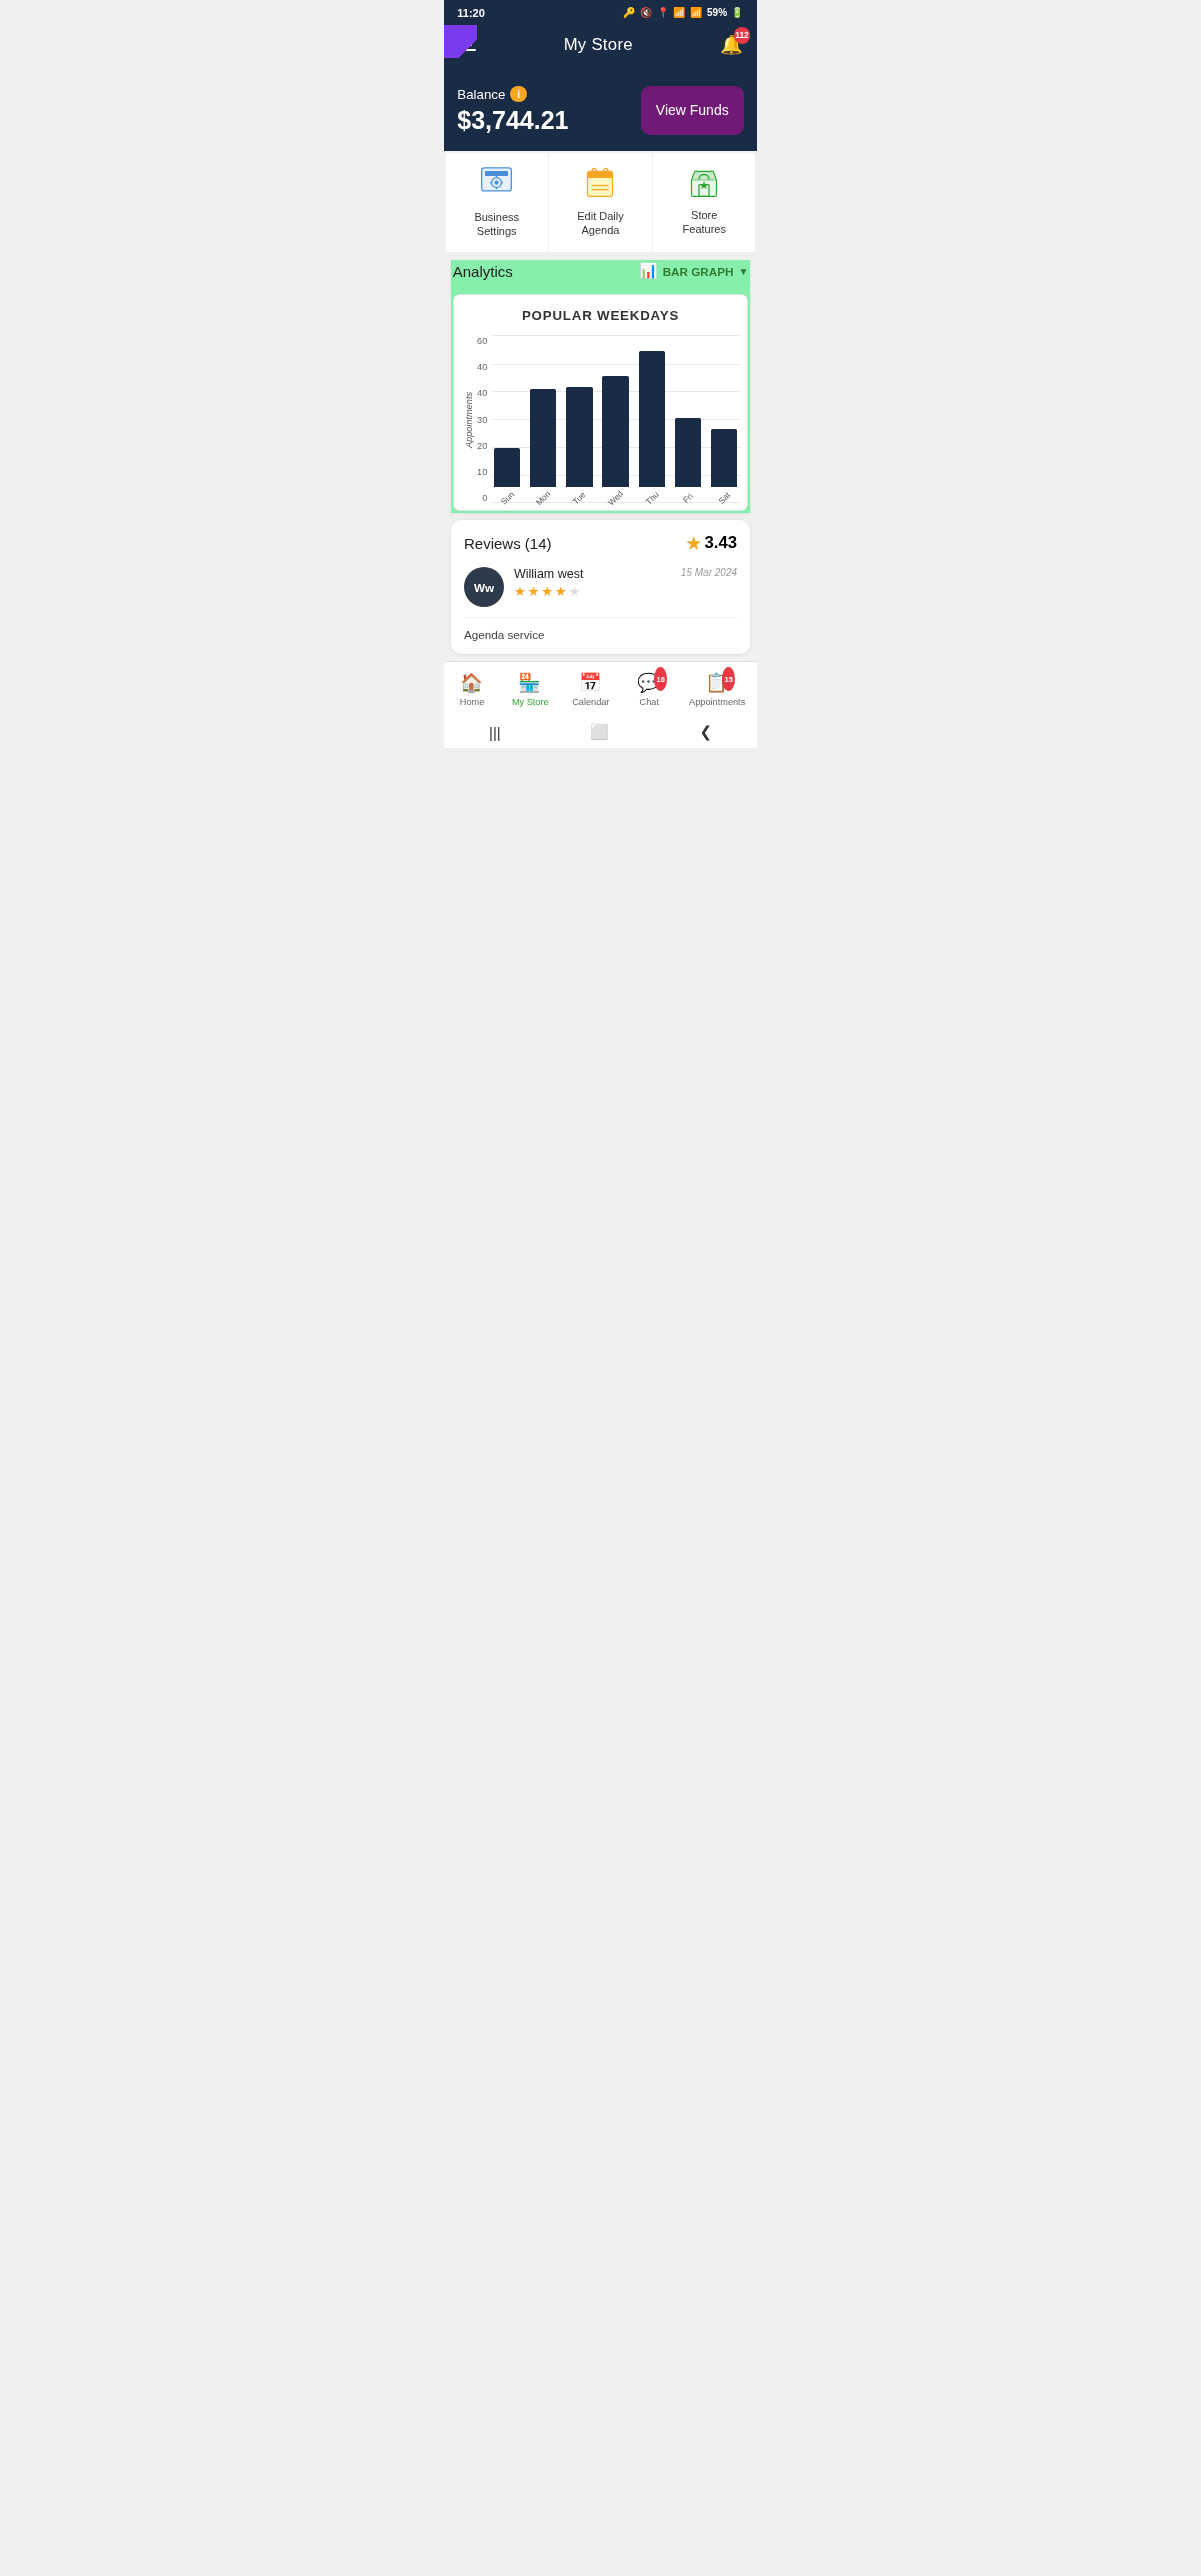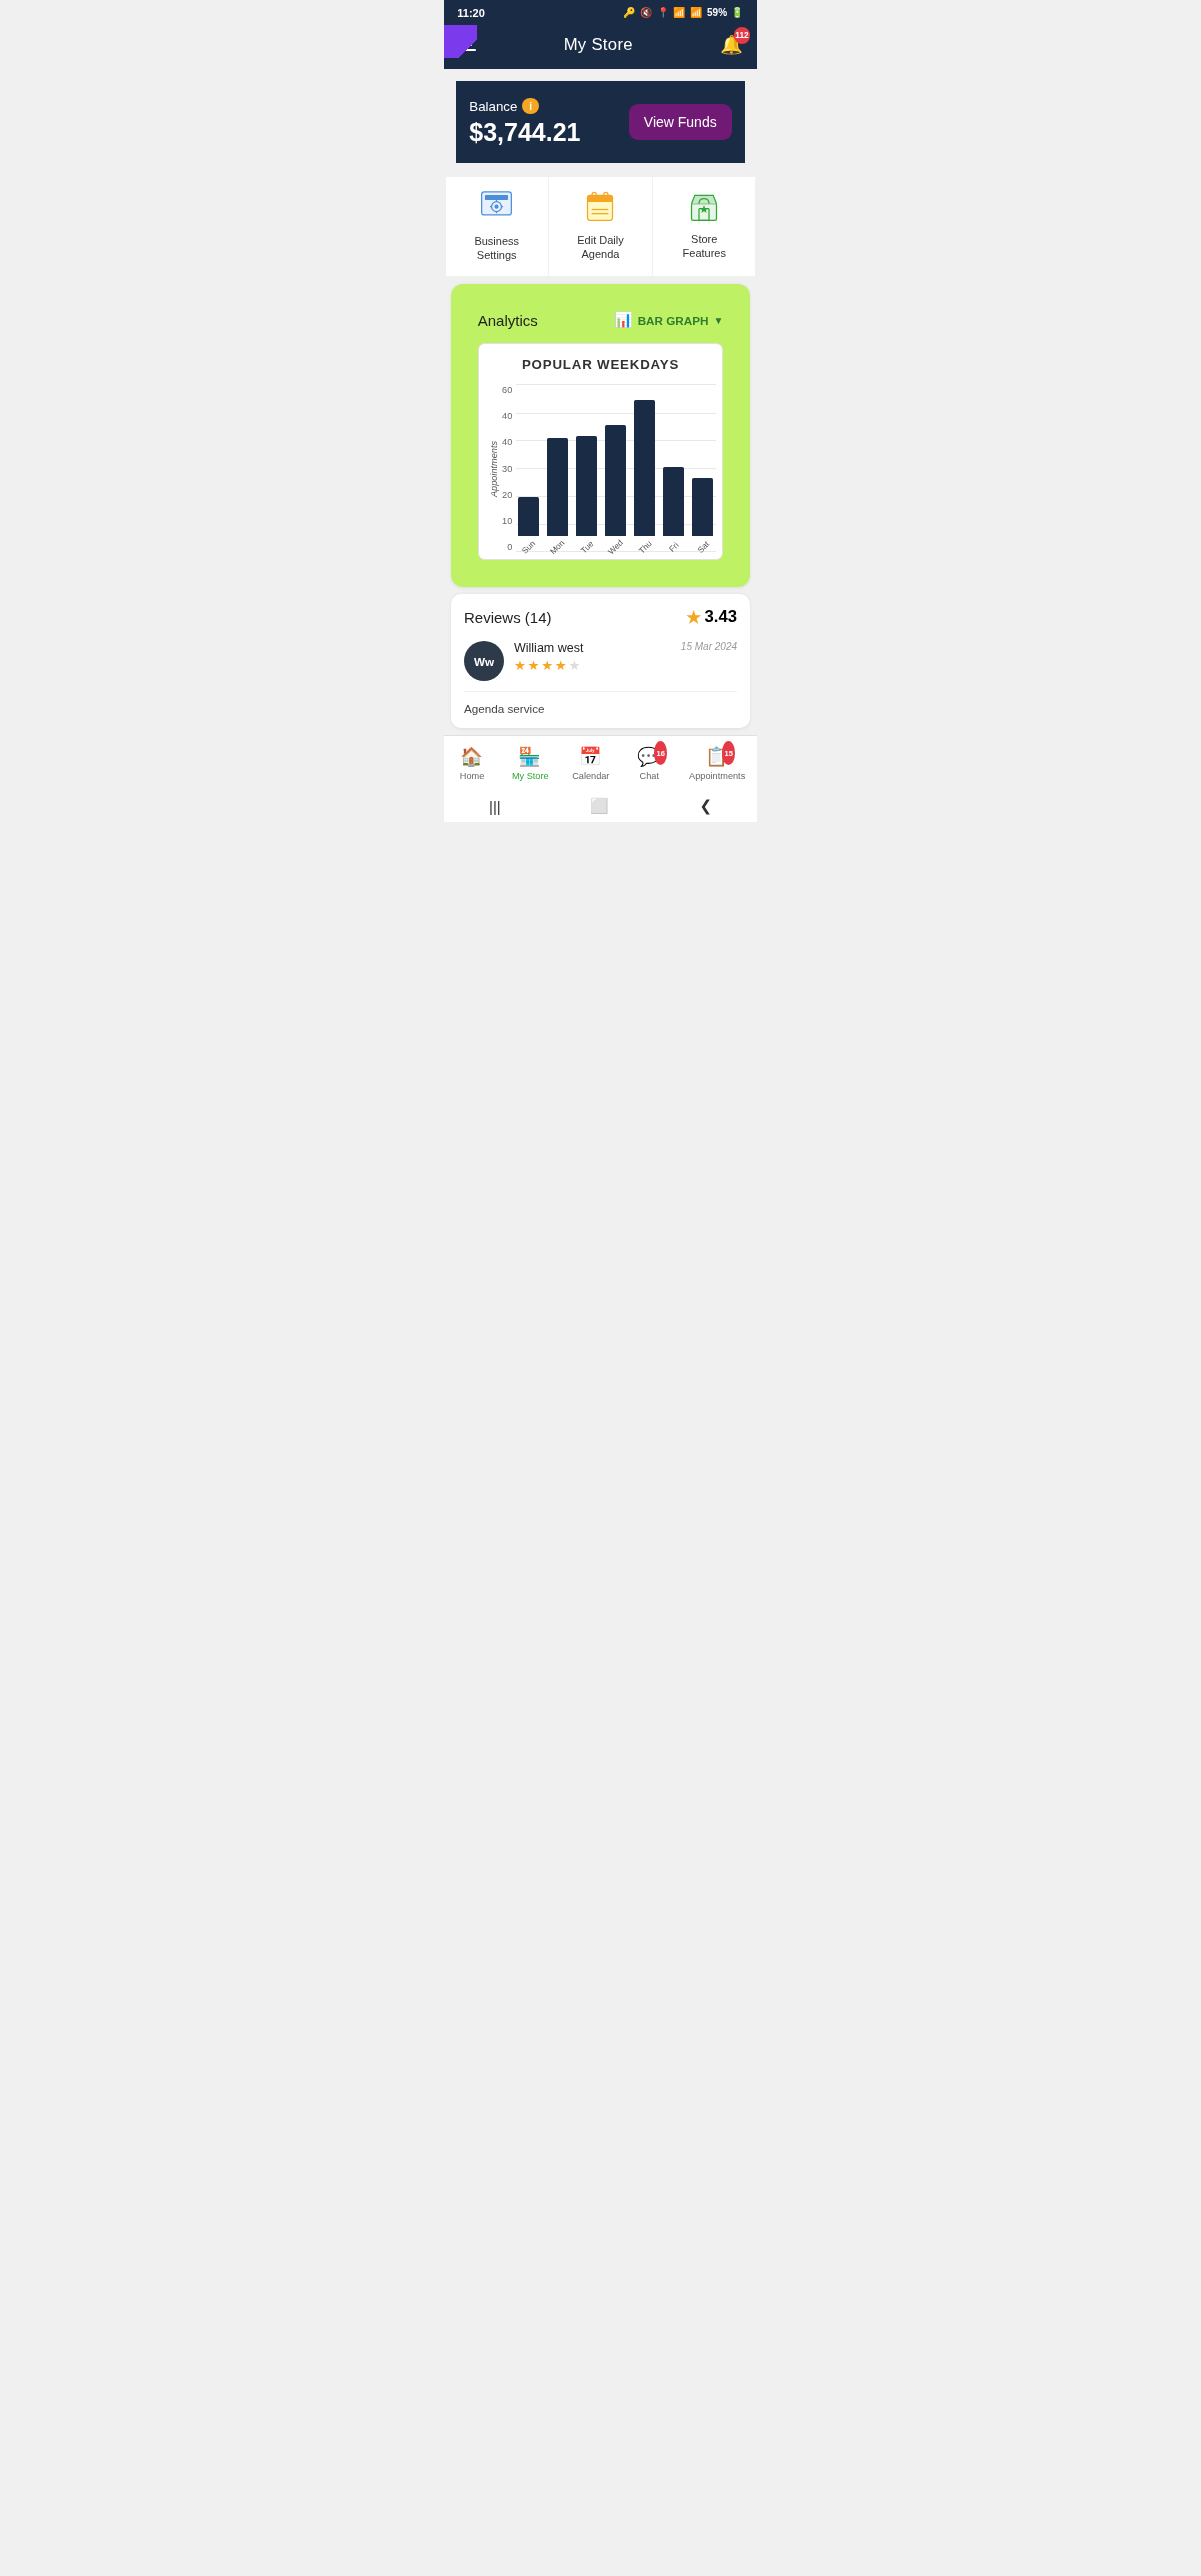--- a/index.html
+++ b/index.html
@@ -99,26 +99,25 @@
       top: 0;
       left: 0;
       width: 47px;
       height: 47px;
       background: linear-gradient(135deg, #7c3aed 50%, transparent 50%);
     }
 
     
     .balance-card {
       background: #1a2b45;
-      margin: 12px;
+      margin: 0;
       padding: 16.7px 13.3px;
       color: white;
       display: flex;
       justify-content: space-between;
-      align-items: center;
     }
     .balance-label {
       font-size: 13.3px;
       display: flex;
       align-items: center;
       gap: 5px;
       margin-bottom: 3.3px;
     }
     .balance-amount {
       font-size: 25px;
@@ -168,24 +167,24 @@
       text-align: center;
     }
     .action-card-label {
       font-size: 11px;
       color: #333;
       line-height: 1.3;
     }
 
     
     .analytics-section {
-      background: #bef264;
+      background: #86efac;
       margin: 6.7px 6.7px;
-      border-radius: 12px;
-      padding: 27px;
+      border-radius: 0;
+      padding: 2px;
       box-shadow: 0 0.8px 3.3px rgba(0,0,0,0.08);
     }
     .analytics-header {
       display: flex;
       justify-content: space-between;
       align-items: center;
       margin-bottom: 13.3px;
     }
     .analytics-title {
       font-size: 15px;

